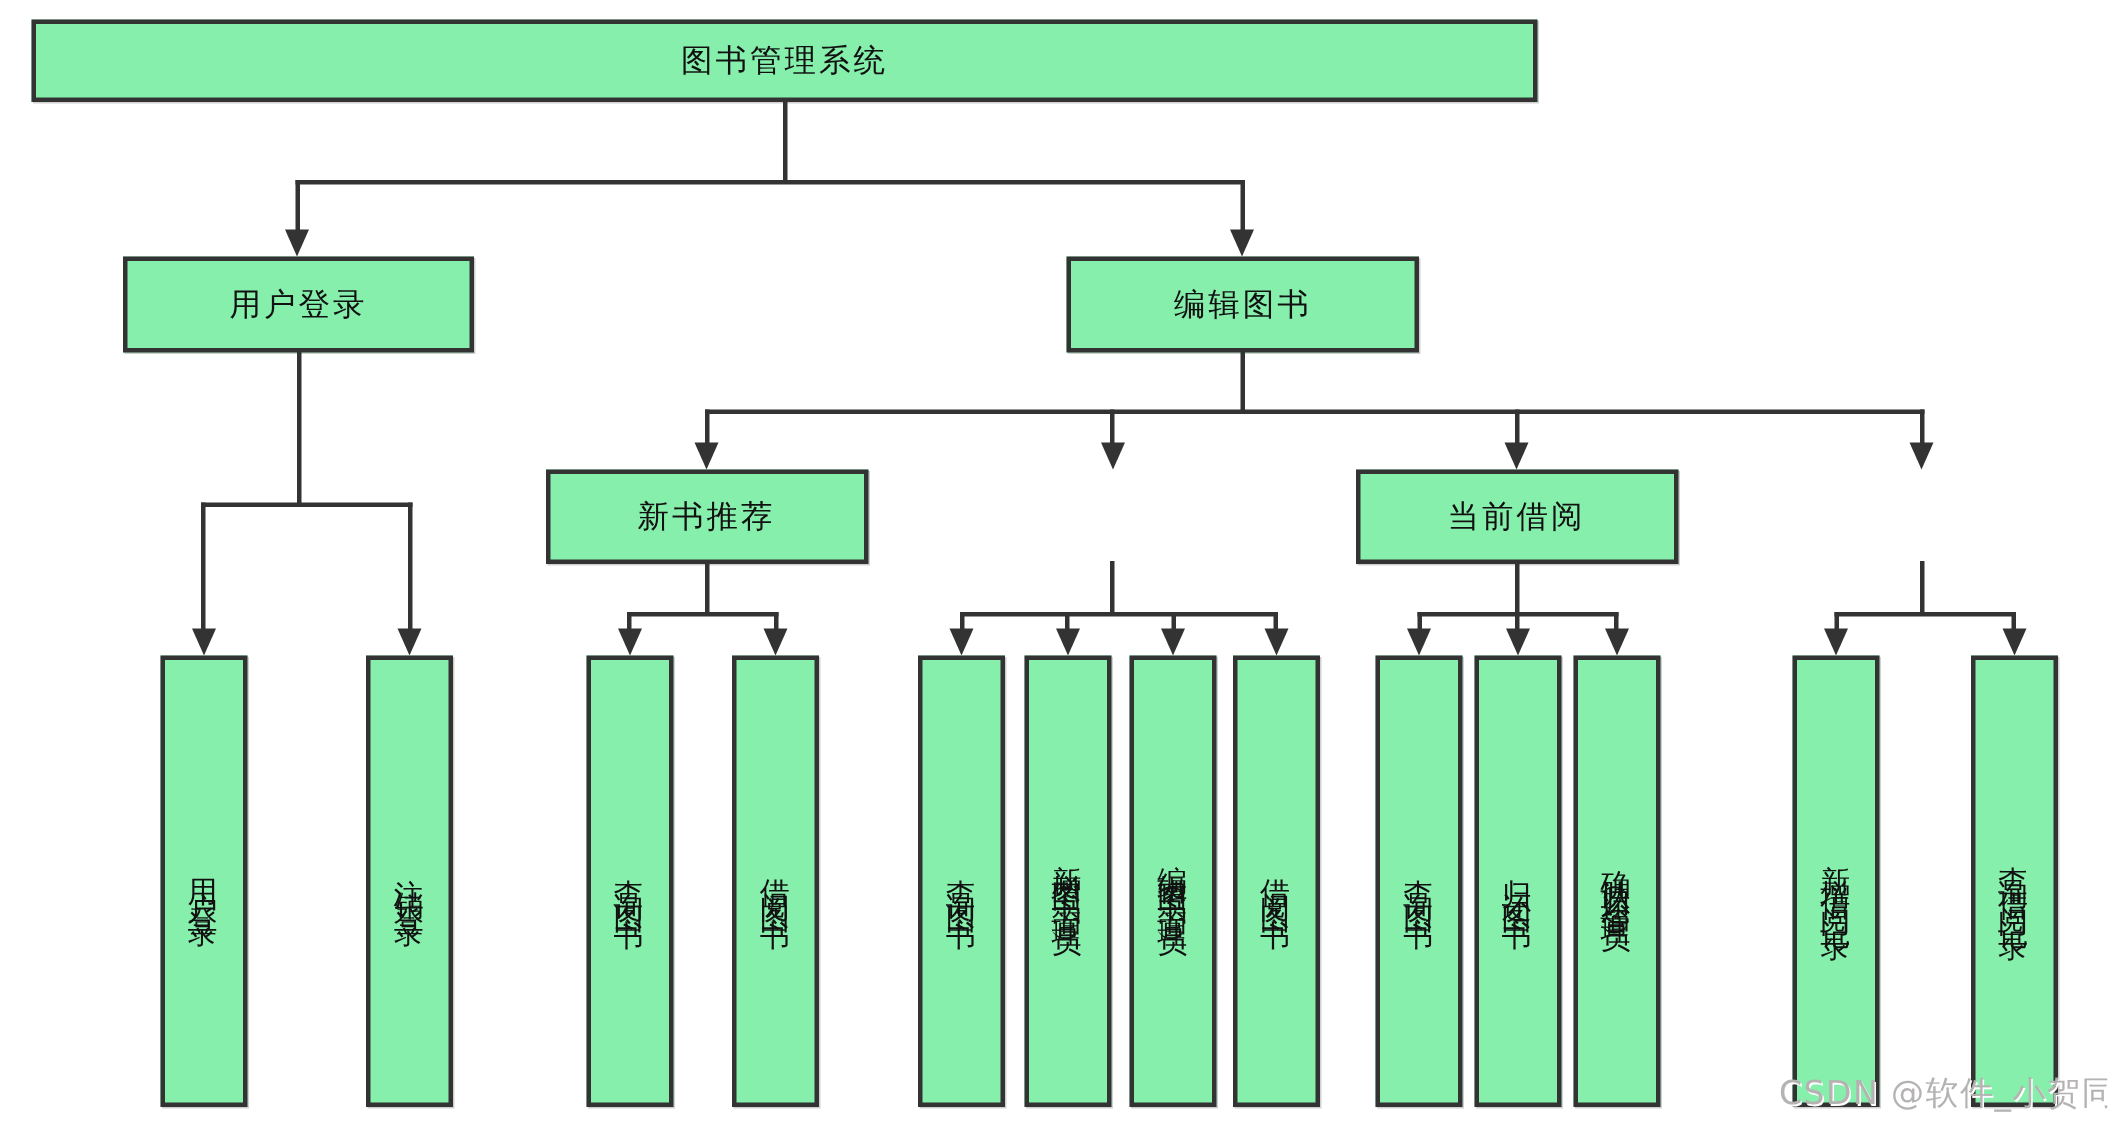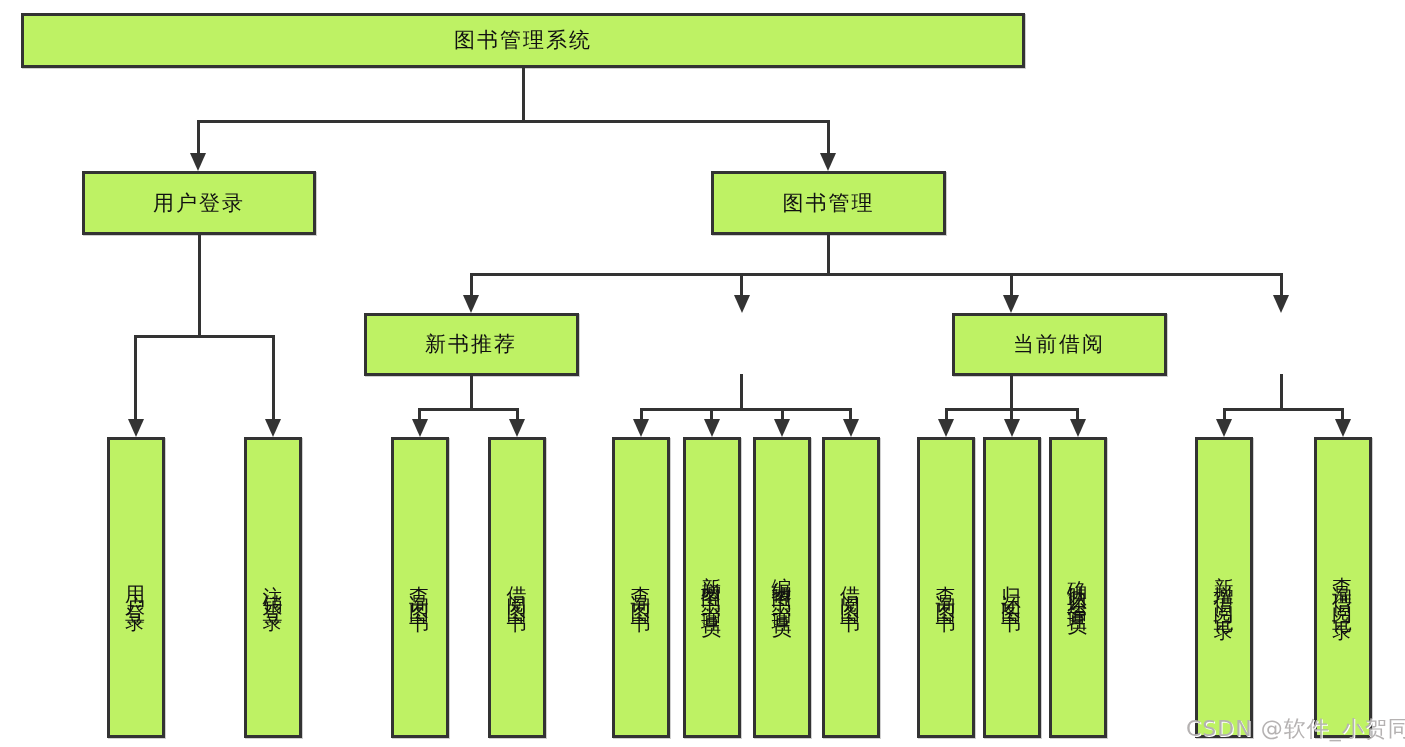--- a/index.html
+++ b/index.html
@@ -3,21 +3,21 @@
 <meta charset="utf-8">
 <style>
   * { margin:0; padding:0; box-sizing:border-box; }
   html,body { background:#ffffff; }
   .canvas {
     position:relative; width:1405px; height:747px; background:var(--background,#ffffff);
     font-family:"DejaVu Sans","Liberation Sans",sans-serif; overflow:hidden;
     color:var(--text,#111111);
   }
   .node {
-    position:absolute; background:#bef264; border:3px solid var(--line,#333333);
+    position:absolute; background:#86efac; border:3px solid var(--line,#333333);
     display:flex; align-items:center; justify-content:center;
     font-size:21px; line-height:1; letter-spacing:2px; white-space:nowrap;
     box-shadow:1px 1px 0 rgba(120,120,120,.35);
   }
   .root { left:21px; top:13px; width:1004px; height:55px; }
   .l2   { top:171px; width:234px; height:64px; }
   .l3   { top:313px; width:215px; height:63px; }
   .leaf { top:437px; width:58px; height:301px; }
   .vtext {
     writing-mode:vertical-rl; text-orientation:mixed;
@@ -48,21 +48,21 @@
   <div class="hl" style="left:196.5px; top:120px; width:633px;"></div>
   <div class="vl" style="left:196.5px; top:120px; height:34px;"></div>
   <div class="arw" style="left:190px;  top:153px;"></div>
   <div class="vl" style="left:826.5px; top:120px; height:34px;"></div>
   <div class="arw" style="left:820px;  top:153px;"></div>
 
   <div class="node l2" style="left:82px;">
     <span>用户登录</span>
   </div>
   <div class="node l2" style="left:711px; width:235px;">
-    <span>图书管理</span>
+    <span>编辑图书</span>
   </div>
 
   <div class="vl" style="left:197.5px; top:233px; height:103px;"></div>
   <div class="hl" style="left:134px;   top:335px; width:140.5px;"></div>
   <div class="vl" style="left:134px;   top:335px; height:85px;"></div>
   <div class="arw" style="left:127.5px; top:419px;"></div>
   <div class="vl" style="left:271.5px; top:335px; height:85px;"></div>
   <div class="arw" style="left:265px;  top:419px;"></div>
 
   <div class="vl" style="left:827px;   top:233px; height:42px;"></div>
@@ -72,21 +72,21 @@
   <div class="vl" style="left:740px;   top:273px; height:24px;"></div>
   <div class="arw" style="left:733.5px; top:295px;"></div>
   <div class="vl" style="left:1009.5px; top:273px; height:24px;"></div>
   <div class="arw" style="left:1003px;  top:295px;"></div>
   <div class="vl" style="left:1279.5px; top:273px; height:24px;"></div>
   <div class="arw" style="left:1273px;  top:295px;"></div>
 
   <div class="node l3" style="left:363.5px;justify-content:center;">
     <span>新书推荐</span>
   </div>
-  <div class="node l3" style="left:903.5px;margin-left:48px;">
+  <div class="node l3" style="left:903.5px;">
     <span>当前借阅</span>
   </div>
 
   <div class="vl" style="left:469.5px; top:374px; height:36px;"></div>
   <div class="hl" style="left:418px;   top:408px; width:101px;"></div>
   <div class="vl" style="left:418px;   top:408px; height:13px;"></div>
   <div class="arw" style="left:411.5px; top:419px;"></div>
   <div class="vl" style="left:515.5px; top:408px; height:13px;"></div>
   <div class="arw" style="left:509px;  top:419px;"></div>
 

